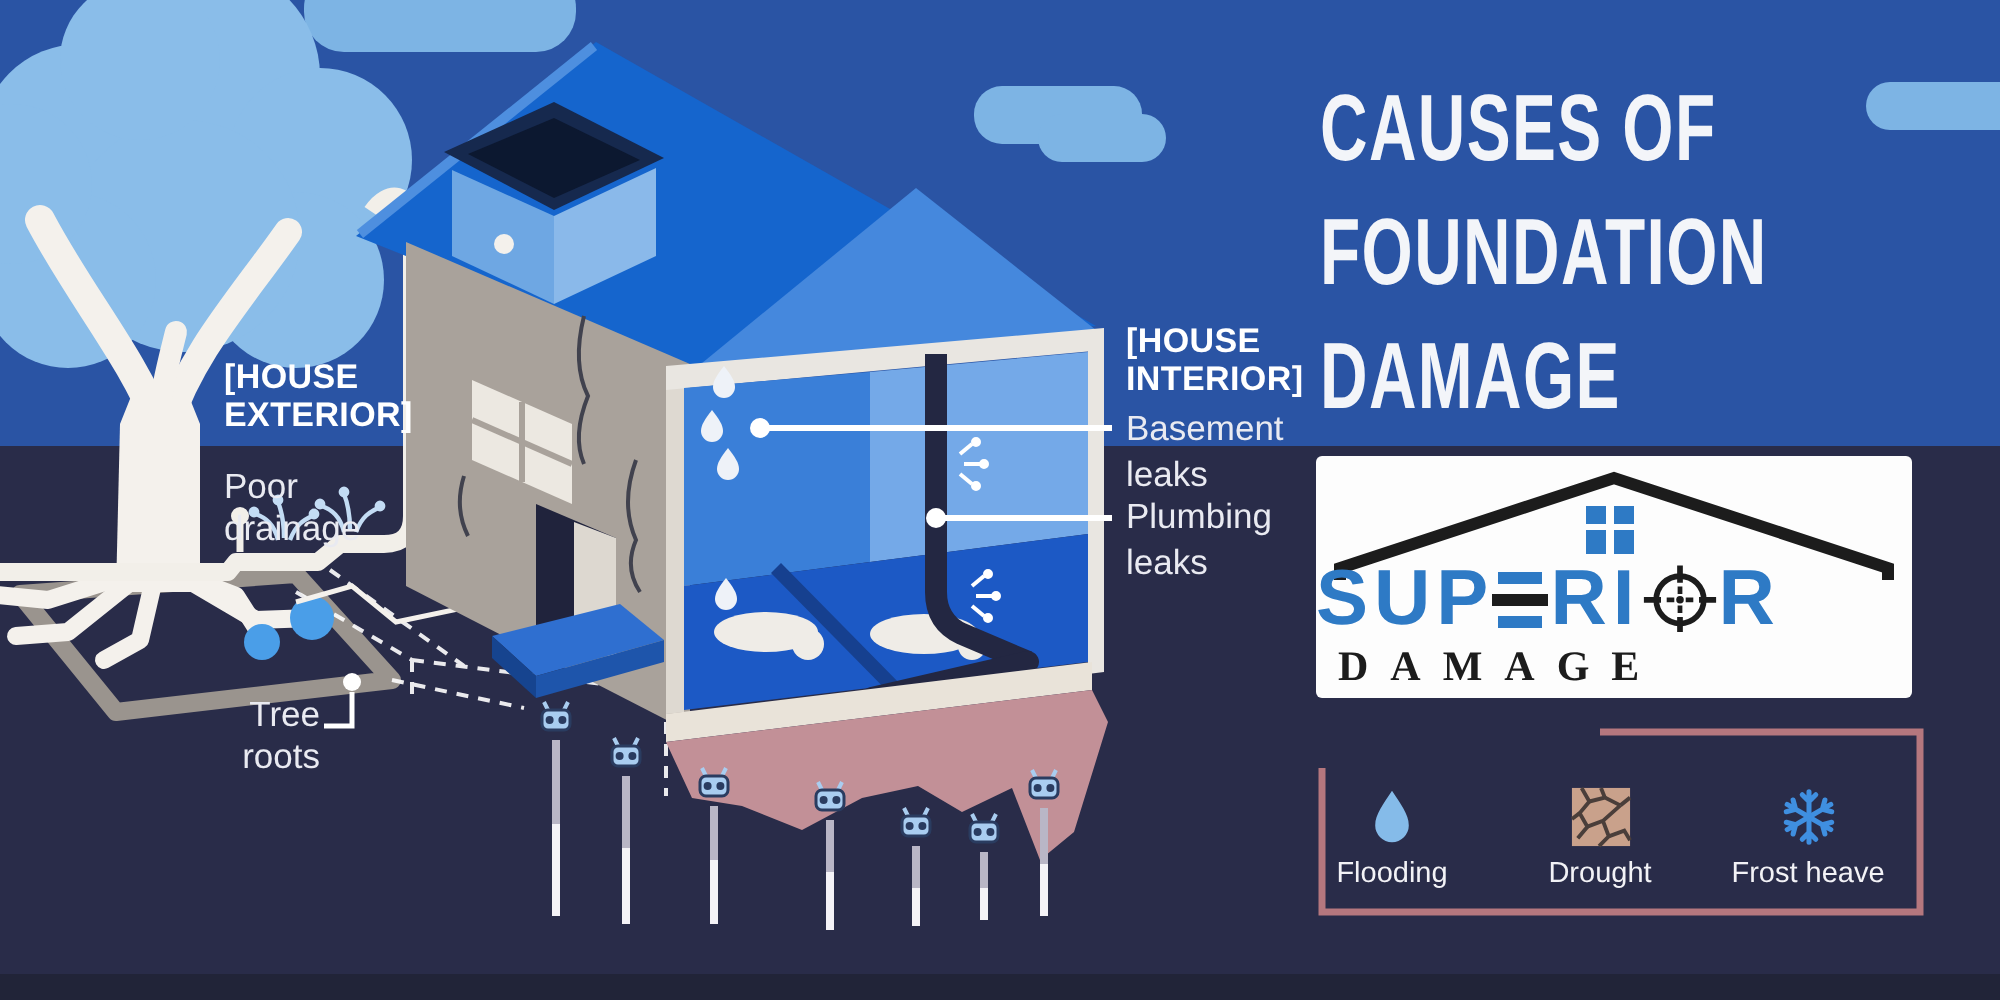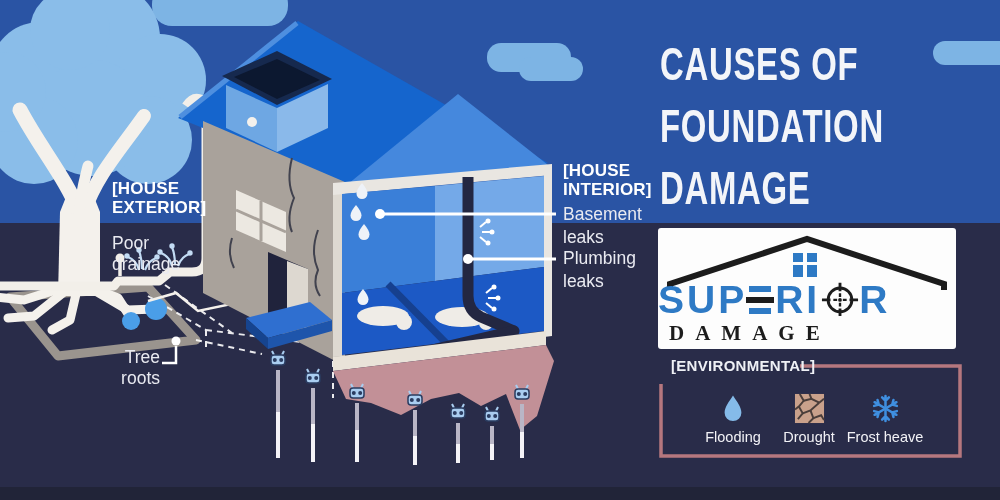--- a/index.html
+++ b/index.html
@@ -24,21 +24,21 @@
   .logo-roof{display:block;margin-top:2px;}
   .brand{display:flex;align-items:center;justify-content:center;margin-top:-12px;height:40px;
     color:#2e7ac5;font-weight:bold;font-size:39px;letter-spacing:3px;line-height:40px;}
   .e-glyph{display:inline-flex;flex-direction:column;justify-content:space-between;height:28px;width:22px;margin:0 4px 0 2px;}
   .e-glyph i{display:block;height:6px;background:#2e7ac5;}
   .e-glyph i.mid{background:#1c1c1c;width:28px;margin-left:-3px;}
   .crosshair{display:inline-block;margin:0 0px 0 1px;position:relative;top:-2px;}
   .brand-sub{margin-top:1px;color:#1c1c1c;font-family:"Liberation Serif",serif;font-weight:600;
     font-size:21px;letter-spacing:11px;padding-left:11px;}
   .env-header{position:absolute;left:671px;top:357px;color:#eef0f5;font-weight:bold;font-size:15px;letter-spacing:.3px;}
-  .env-items{position:absolute;left:695px;top:391px;width:304px;display:flex;}
+  .env-items{position:absolute;left:658px;top:391px;width:304px;display:flex;gap:28px;}
   .env-item{width:76px;display:flex;flex-direction:column;align-items:center;}
   .env-icon{height:33px;display:flex;align-items:flex-end;justify-content:center;}
   .env-label{margin-top:5px;color:#f2f2f6;font-size:14.5px;white-space:nowrap;}
 </style>
 </head>
 <body>
 
 <div class="stage">
 
   <svg class="scene" viewBox="0 0 1000 500">
@@ -347,21 +347,20 @@
         <circle cx="20" cy="22" r="12.5" stroke="#1c1c1c" stroke-width="3" fill="none"></circle>
         <path d="M20,4 L20,13 M20,31 L20,39 M1,22 L10,22 M30,22 L39,22" stroke="#1c1c1c" stroke-width="3"></path>
         <path d="M20,15 L20,19 M20,25 L20,29 M13,22 L17,22 M23,22 L27,22" stroke="#1c1c1c" stroke-width="2.5"></path>
         <circle cx="20" cy="22" r="2" fill="#1c1c1c"></circle>
       </svg>
         <span>R</span>
     </div>
     <div class="brand-sub">DAMAGE</div>
   </div>
 
-  <div class="env-header">[ENVIRONMENTAL]</div>
   <div class="env-items">
     <div class="env-item">
       <span class="env-icon">
         <svg width="28" height="31" viewBox="0 0 30 32">
             <path d="M15,2 C19.5,9 24,14.5 24,20.5 A9,9 0 1,1 6,20.5 C6,14.5 10.5,9 15,2 Z" fill="#85bbe9"></path>
           </svg>
       </span>
       <span class="env-label">Flooding</span>
     </div>
     <div class="env-item">

